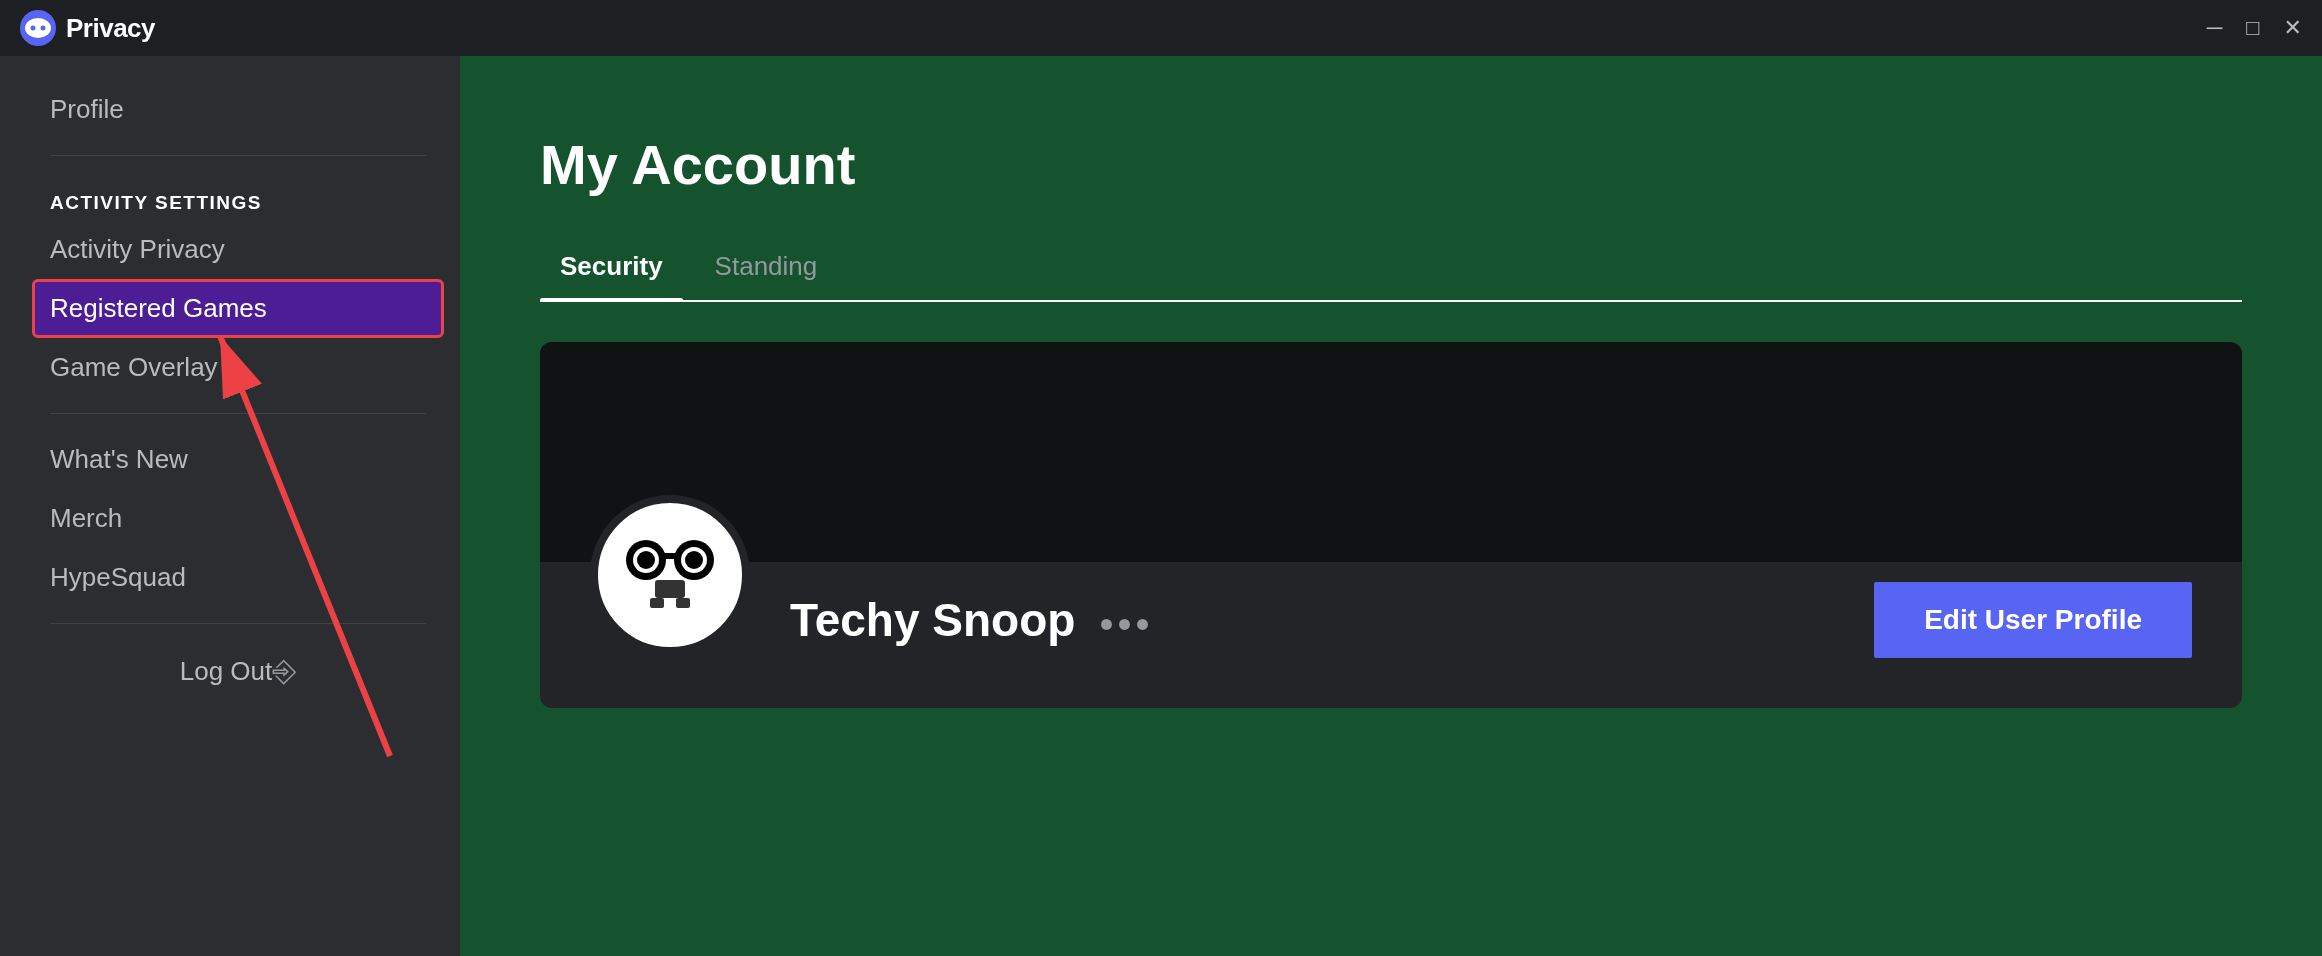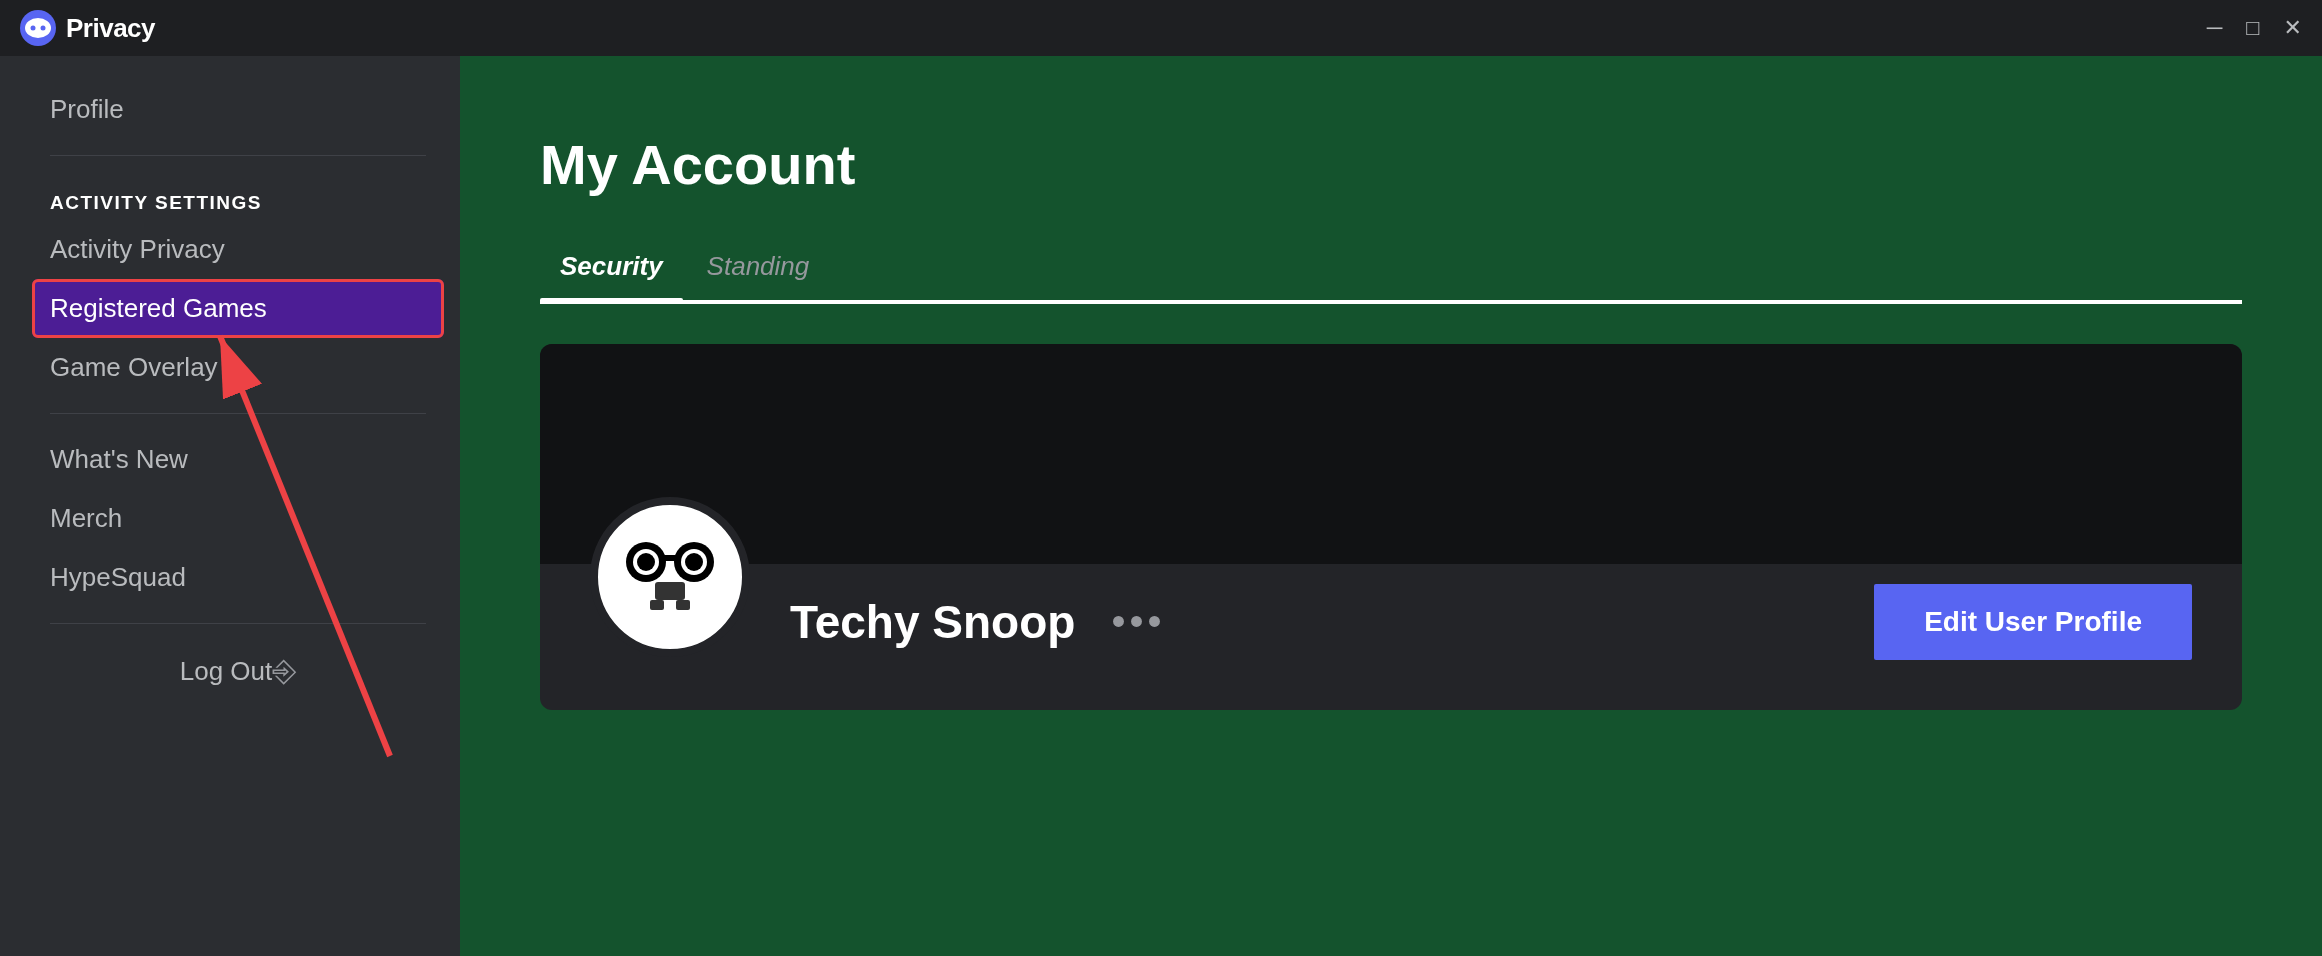--- a/index.html
+++ b/index.html
@@ -127,24 +127,23 @@
     .page-title {
       font-size: 56px;
       font-weight: 700;
       color: #fff;
       margin-bottom: 40px;
     }
 
     
     .tabs {
       display: flex;
-      gap: 4px;
-      border-bottom: 4px solid #ffffff;
+      gap: 12px;
+      border-bottom: 2px solid #ffffff;
       margin-bottom: 0;
-      font-style: italic;
     }
     .tab {
       padding: 14px 20px 18px 20px;
       font-size: 26px;
       cursor: pointer;
       color: #96989d;
       position: relative;
       font-weight: 500;
     }
     .tab.active {
@@ -193,23 +192,23 @@
       border-radius: 50%;
       background: #fff;
       display: flex;
       align-items: center;
       justify-content: center;
       overflow: hidden;
       border: 8px solid #232428;
     }
     .profile-info {
       display: flex;
-      align-items: flex-start;
+      align-items: flex-end;
       flex: 1;
-      gap: 16px;
+      gap: 4px;
       padding-top: 20px;
     }
     .profile-username {
       font-size: 46px;
       font-weight: 700;
       color: #fff;
       margin-right: 20px;
     }
     .profile-dots {
       font-size: 40px;

